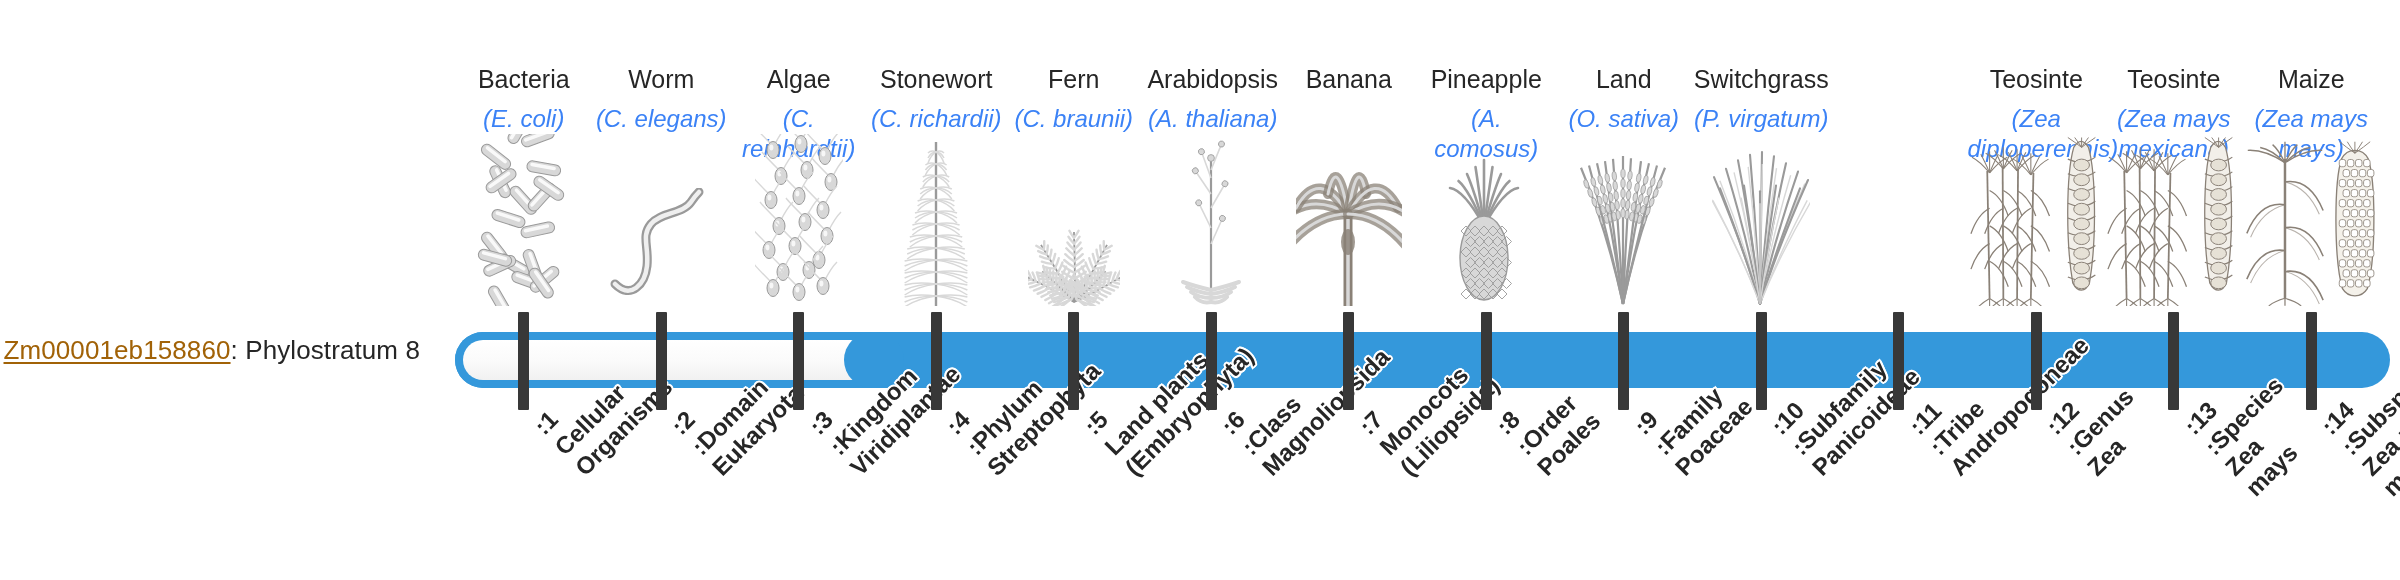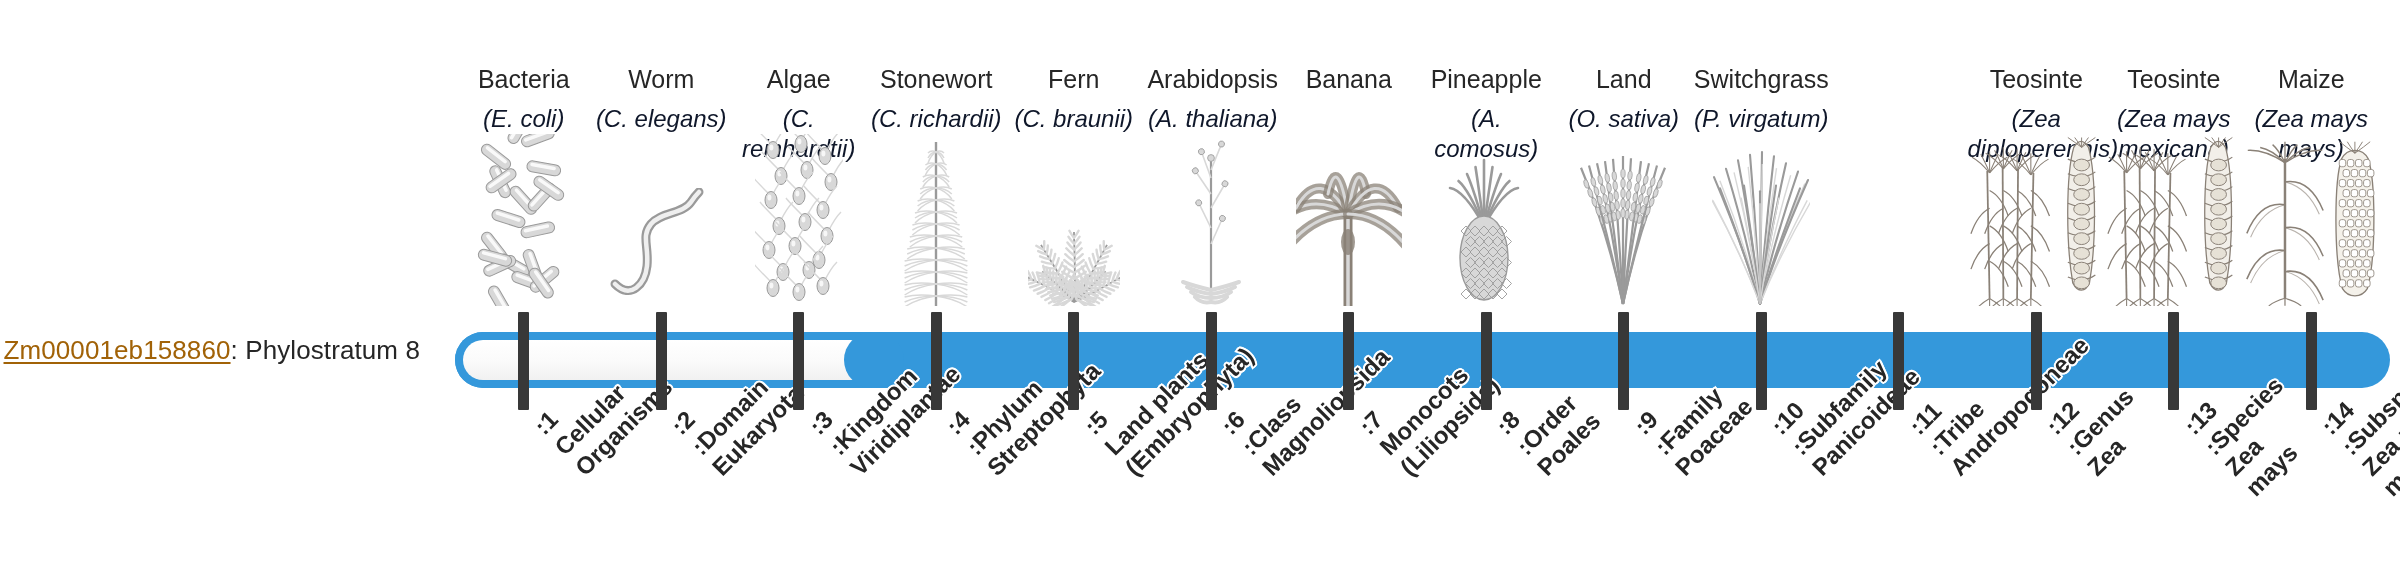--- a/index.html
+++ b/index.html
@@ -73,21 +73,21 @@
   }
   .sp-latin {
     position: absolute;
     top: 104px;
     left: 0;
     width: 100%;
     text-align: center;
     font-size: 24px;
     line-height: 30px;
     font-style: italic;
-    color: #0f172a;
+    color: #3b82f6;
   }
 
   
   .art {
     position: absolute;
     top: 168px;
     left: 0;
     width: 100%;
     height: 138px;
     display: flex;

